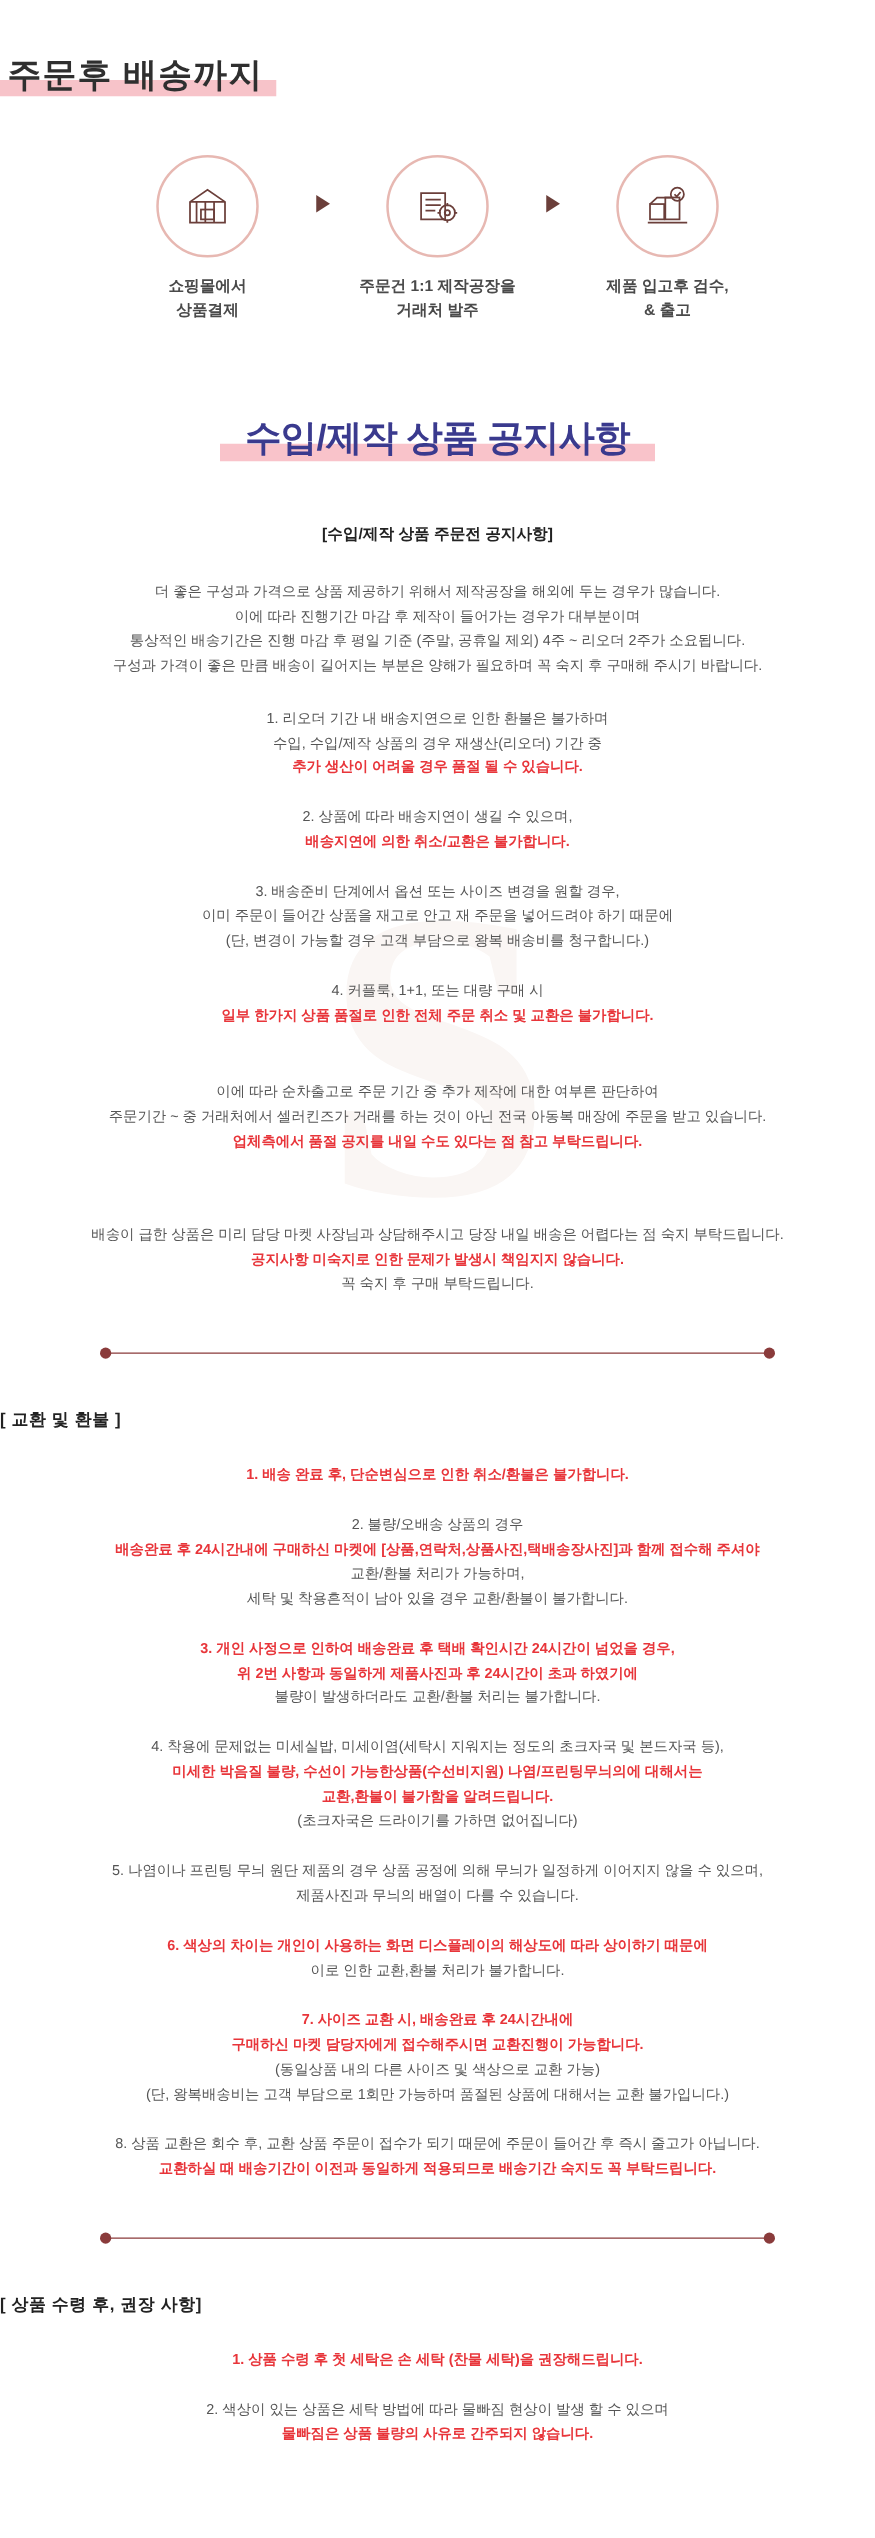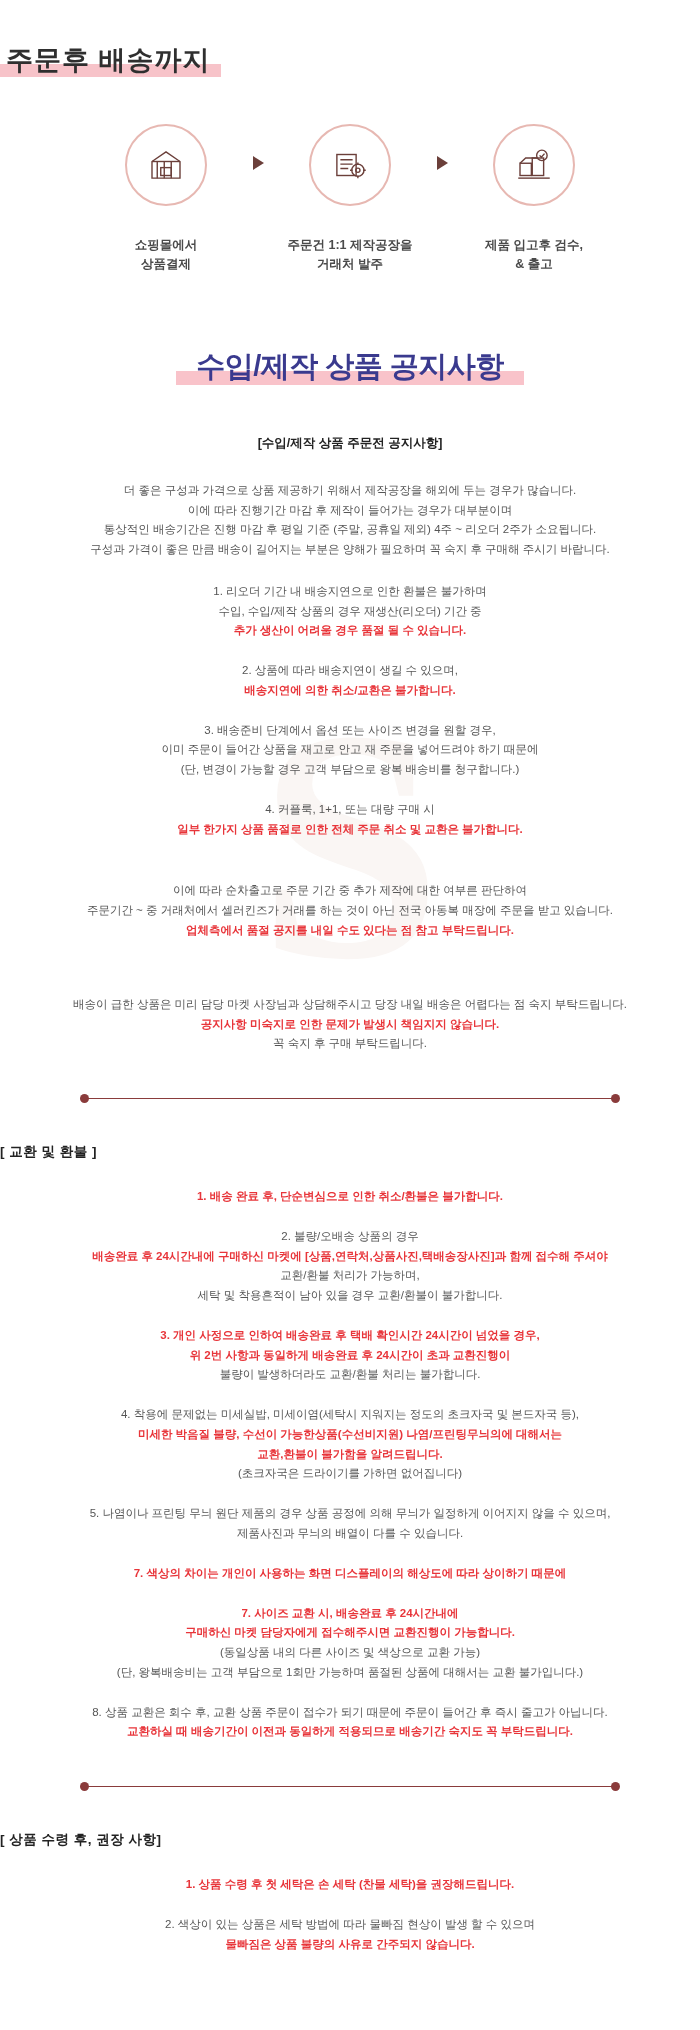--- a/index.html
+++ b/index.html
@@ -82,21 +82,21 @@
     border-radius: 50%;
     border: 2px solid #e7b8b2;
     margin: 0 auto;
     display: flex;
     align-items: center;
     justify-content: center;
     background: #fff;
   }
   .circle svg { display:block; }
   .step-label {
-    margin-top: 30px;
+    margin-top: 14px;
     font-size: 12.5px;
     line-height: 1.55;
     color: #4a4a4a;
     font-weight: bold;
   }
   .arrow {
     width: 34px;
     display: flex;
     align-items: center;
     justify-content: center;
@@ -329,38 +329,39 @@
 
       <div class="item">
         <div class="ln">2. 불량/오배송 상품의 경우</div>
         <div class="ln red">배송완료 후 24시간내에 구매하신 마켓에 [상품,연락처,상품사진,택배송장사진]과 함께 접수해 주셔야</div>
         <div class="ln">교환/환불 처리가 가능하며,</div>
         <div class="ln">세탁 및 착용흔적이 남아 있을 경우 교환/환불이 불가합니다.</div>
       </div>
 
       <div class="item">
         <div class="ln red">3. 개인 사정으로 인하여 배송완료 후 택배 확인시간 24시간이 넘었을 경우,</div>
-        <div class="ln red">위 2번 사항과 동일하게 배송완료 후 24시간이 초과 교환진행이</div>
+        <div class="ln red">위 2번 사항과 동일하게 제품사진과 후 24시간이 초과 하였기에</div>
         <div class="ln">불량이 발생하더라도 교환/환불 처리는 불가합니다.</div>
       </div>
 
       <div class="item">
         <div class="ln">4. 착용에 문제없는 미세실밥, 미세이염(세탁시 지워지는 정도의 초크자국 및 본드자국 등),</div>
         <div class="ln red">미세한 박음질 불량, 수선이 가능한상품(수선비지원) 나염/프린팅무늬의에 대해서는</div>
         <div class="ln red">교환,환불이 불가함을 알려드립니다.</div>
         <div class="ln">(초크자국은 드라이기를 가하면 없어집니다)</div>
       </div>
 
       <div class="item">
         <div class="ln">5. 나염이나 프린팅 무늬 원단 제품의 경우 상품 공정에 의해 무늬가 일정하게 이어지지 않을 수 있으며,</div>
         <div class="ln">제품사진과 무늬의 배열이 다를 수 있습니다.</div>
       </div>
 
       <div class="item">
-        <div class="ln red">7. 색상의 차이는 개인이 사용하는 화면 디스플레이의 해상도에 따라 상이하기 때문에</div>
+        <div class="ln red">6. 색상의 차이는 개인이 사용하는 화면 디스플레이의 해상도에 따라 상이하기 때문에</div>
+        <div class="ln">이로 인한 교환,환불 처리가 불가합니다.</div>
       </div>
 
       <div class="item">
         <div class="ln red">7. 사이즈 교환 시, 배송완료 후 24시간내에</div>
         <div class="ln red">구매하신 마켓 담당자에게 접수해주시면 교환진행이 가능합니다.</div>
         <div class="ln">(동일상품 내의 다른 사이즈 및 색상으로 교환 가능)</div>
         <div class="ln">(단, 왕복배송비는 고객 부담으로 1회만 가능하며 품절된 상품에 대해서는 교환 불가입니다.)</div>
       </div>
 
       <div class="item">

